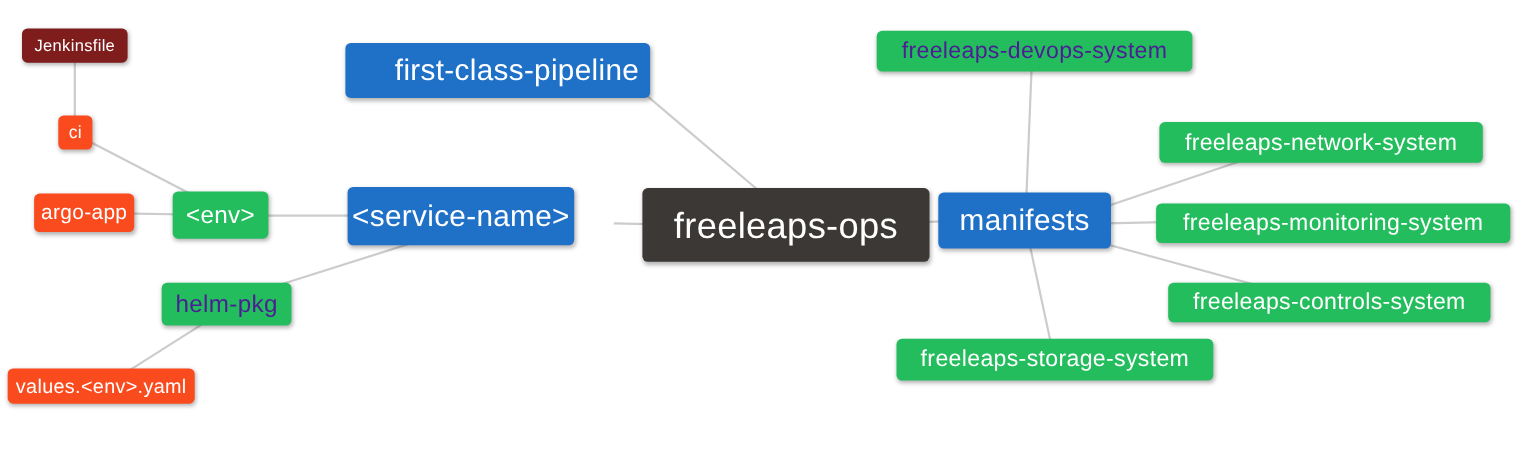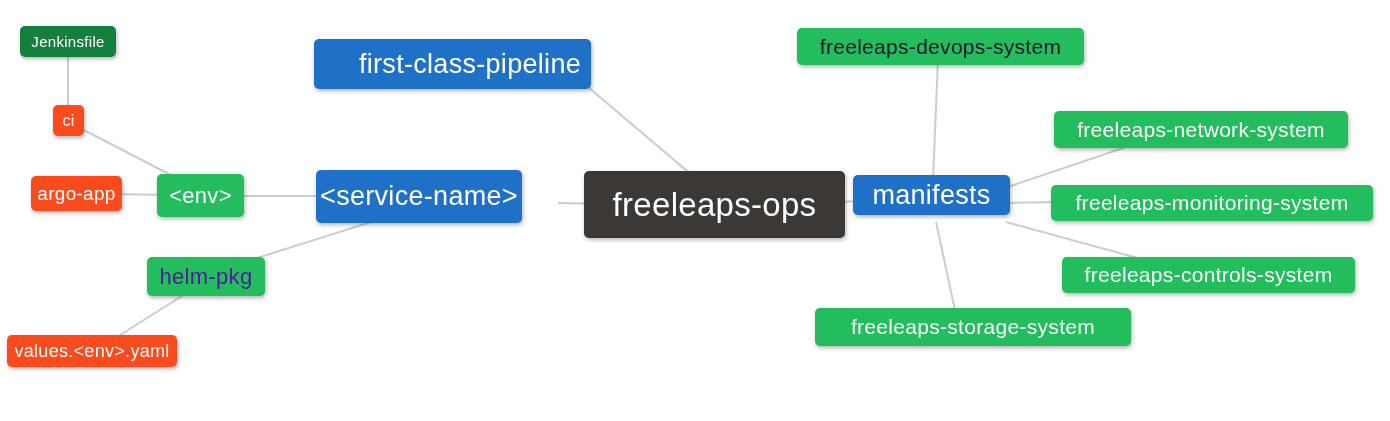--- a/index.html
+++ b/index.html
@@ -53,29 +53,29 @@
       <line x1="588" y1="87" x2="700" y2="182" stroke="#cccccc" stroke-width="2"></line>
       <line x1="558" y1="203" x2="600" y2="204" stroke="#cccccc" stroke-width="2"></line>
       <line x1="838" y1="202" x2="862" y2="201" stroke="#cccccc" stroke-width="2"></line>
       <line x1="933" y1="180" x2="938" y2="58" stroke="#cccccc" stroke-width="2"></line>
       <line x1="1005" y1="188" x2="1126" y2="147" stroke="#cccccc" stroke-width="2"></line>
       <line x1="1005" y1="203" x2="1058" y2="202" stroke="#cccccc" stroke-width="2"></line>
       <line x1="1006" y1="222" x2="1145" y2="260" stroke="#cccccc" stroke-width="2"></line>
       <line x1="936" y1="222" x2="956" y2="315" stroke="#cccccc" stroke-width="2"></line>
     </svg>
   <div id="node-layer">
-      <div class="node" style="left: 20px; top: 26px; width: 96px; height: 31px; font-size: 15px; background: #15803d; color: rgb(255, 255, 255);">Jenkinsfile</div>
+      <div class="node" style="left: 20px; top: 26px; width: 96px; height: 31px; font-size: 15px; background: #7f1d1d; color: rgb(255, 255, 255);">Jenkinsfile</div>
       <div class="node" style="left: 53px; top: 105px; width: 31px; height: 31px; font-size: 16px; background: rgb(250, 75, 30); color: rgb(255, 255, 255);">ci</div>
       <div class="node" style="left: 31px; top: 176px; width: 91px; height: 35px; font-size: 19px; background: rgb(250, 75, 30); color: rgb(255, 255, 255);">argo-app</div>
       <div class="node" style="left: 157px; top: 174px; width: 87px; height: 43px; font-size: 22px; background: rgb(35, 189, 93); color: rgb(255, 255, 255);">&lt;env&gt;</div>
       <div class="node" style="left: 147px; top: 257px; width: 118px; height: 39px; font-size: 22px; background: rgb(35, 189, 93); color: #4c1d95;">helm-pkg</div>
       <div class="node" style="left: 7px; top: 335px; width: 170px; height: 32px; font-size: 18px; background: rgb(250, 75, 30); color: rgb(255, 255, 255);">values.&lt;env&gt;.yaml</div>
       <div class="node" style="left: 314px; top: 39px; width: 277px; height: 50px; font-size: 27px; background: rgb(31, 112, 199); color: rgb(255, 255, 255); padding-left: 35px;">first-class-pipeline</div>
       <div class="node" style="left: 316px; top: 170px; width: 206px; height: 53px; font-size: 27px; background: rgb(31, 112, 199); color: rgb(255, 255, 255);">&lt;service-name&gt;</div>
       <div class="node" style="left: 584px; top: 171px; width: 261px; height: 67px; font-size: 33px; background: rgb(59, 56, 53); color: rgb(255, 255, 255);">freeleaps-ops</div>
-      <div class="node" style="left: 853px; top: 175px; width: 157px; height: 40px; font-size: 27px; background: rgb(31, 112, 199); color: rgb(255, 255, 255);">manifests</div>
-      <div class="node" style="left: 797px; top: 28px; width: 287px; height: 37px; font-size: 21px; background: rgb(35, 189, 93); color: #0f172a;">freeleaps-devops-system</div>
+      <div class="node" style="left: 853px; top: 175px; width: 157px; height: 51px; font-size: 27px; background: rgb(31, 112, 199); color: rgb(255, 255, 255);">manifests</div>
+      <div class="node" style="left: 797px; top: 28px; width: 287px; height: 37px; font-size: 21px; background: rgb(35, 189, 93); color: #4c1d95;">freeleaps-devops-system</div>
       <div class="node" style="left: 1054px; top: 111px; width: 294px; height: 37px; font-size: 21px; background: rgb(35, 189, 93); color: rgb(255, 255, 255);">freeleaps-network-system</div>
       <div class="node" style="left: 1051px; top: 185px; width: 322px; height: 36px; font-size: 21px; background: rgb(35, 189, 93); color: rgb(255, 255, 255);">freeleaps-monitoring-system</div>
       <div class="node" style="left: 1062px; top: 257px; width: 293px; height: 36px; font-size: 21px; background: rgb(35, 189, 93); color: rgb(255, 255, 255);">freeleaps-controls-system</div>
-      <div class="node" style="left: 815px; top: 308px; width: 316px; height: 38px; font-size: 21px; background: rgb(35, 189, 93); color: rgb(255, 255, 255);">freeleaps-storage-system</div>
+      <div class="node" style="left: 815px; top: 308px; width: 288px; height: 38px; font-size: 21px; background: rgb(35, 189, 93); color: rgb(255, 255, 255);">freeleaps-storage-system</div>
     </div>
 </div>
 
 </body></html>

